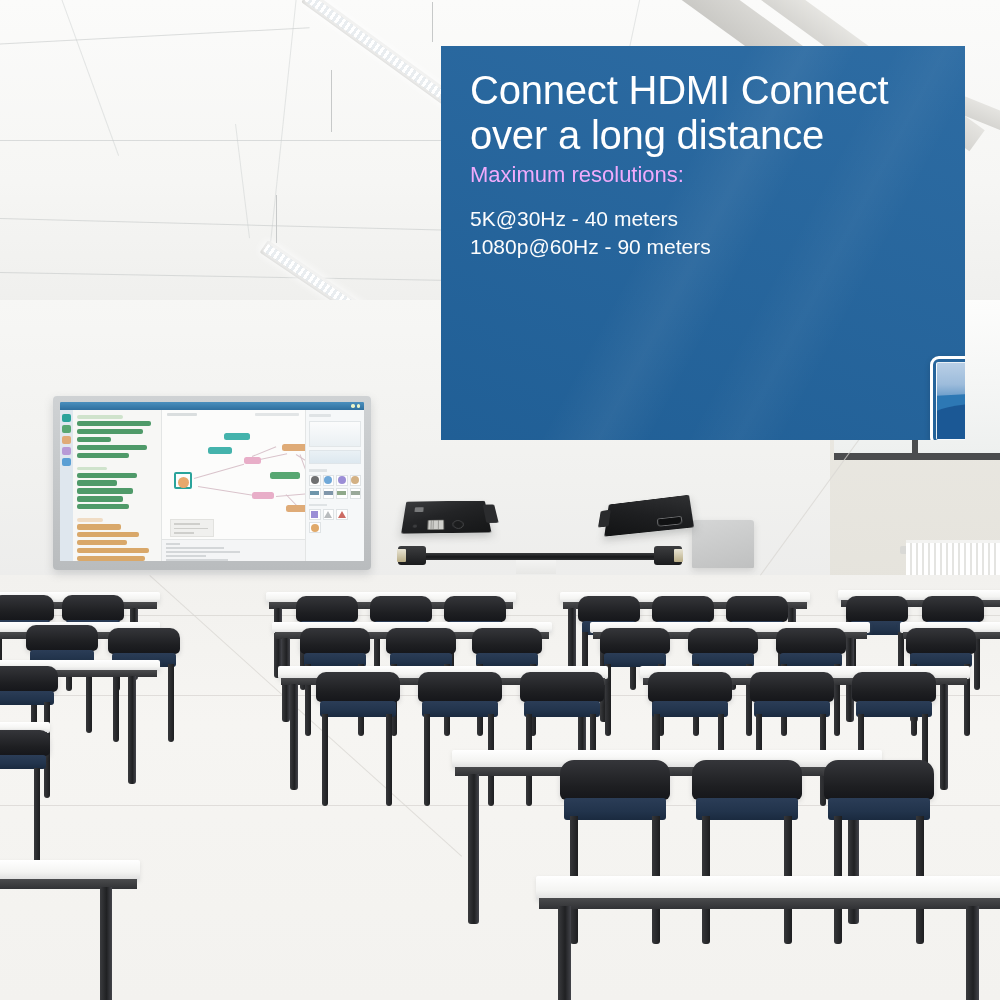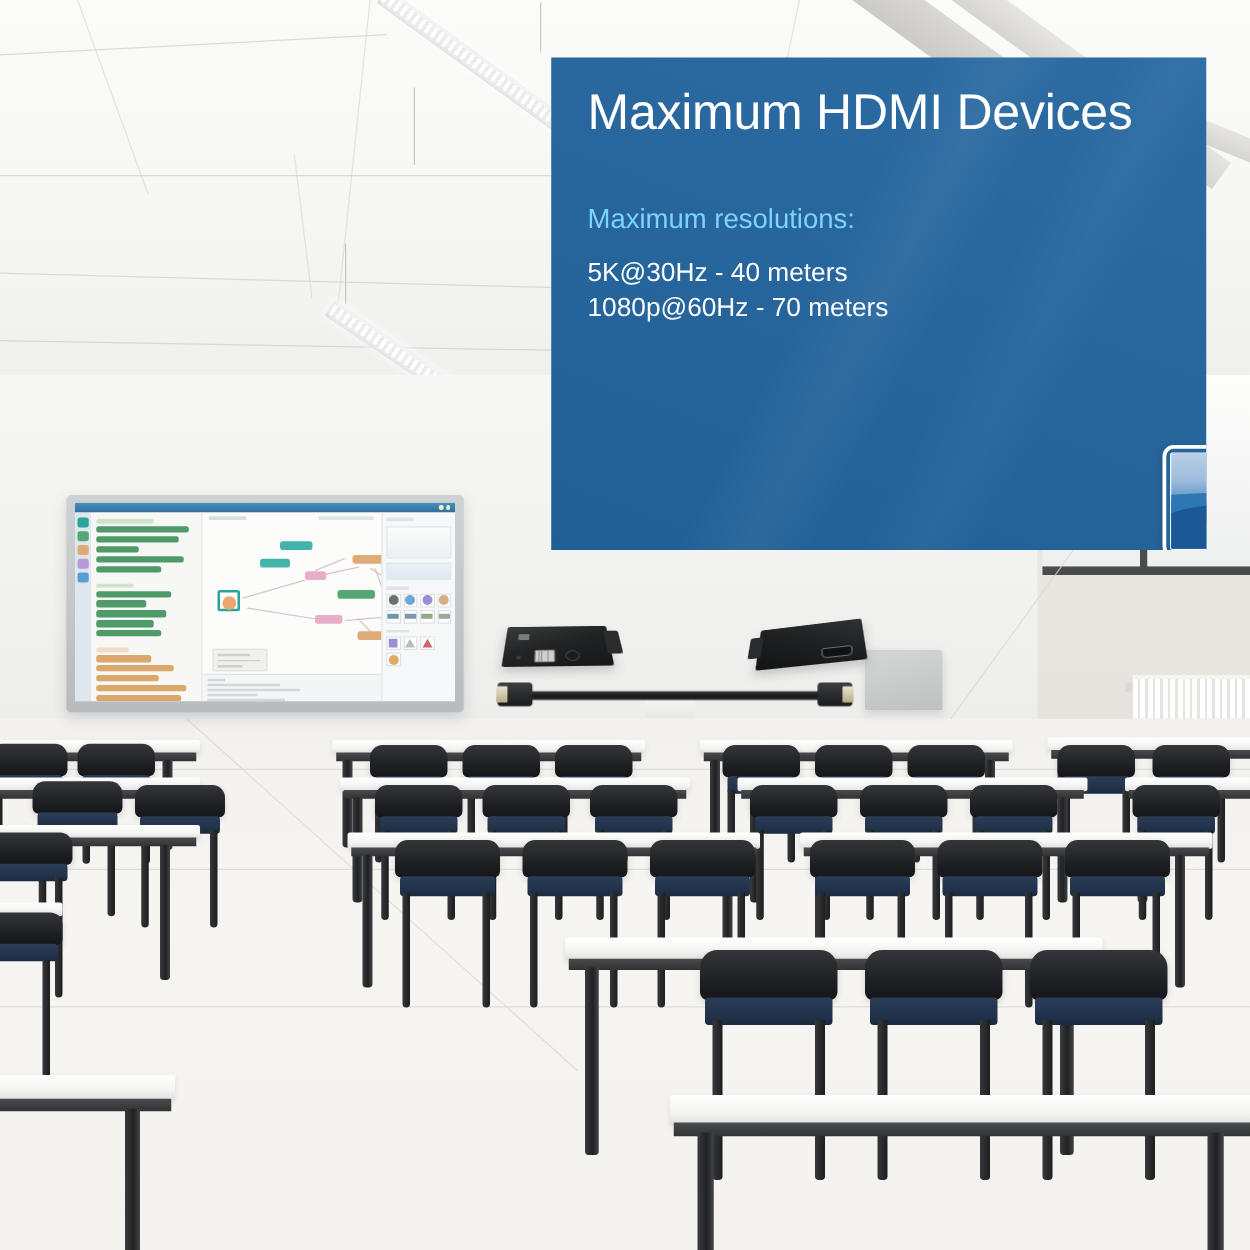--- a/index.html
+++ b/index.html
@@ -320,21 +320,21 @@
       linear-gradient(200deg, rgba(255,255,255,.05), rgba(0,0,0,.05));
     pointer-events:none;
   }
   .panel h1 {
     position:absolute; left:29px; top:22px; width:470px;
     color:#fff; font-weight:400; font-size:40px; line-height:1.13;
     letter-spacing:-.2px;
   }
   .panel .subhead {
     position:absolute; left:29px; top:116px;
-    color:#7dd3fc; font-size:22px; font-weight:400;
+    color:#f0abfc; font-size:22px; font-weight:400;
   }
   .panel .res1 {
     position:absolute; left:29px; top:161px;
     color:#fbfcfd; font-size:21px;
   }
   .panel .res2 {
     position:absolute; left:29px; top:189px;
     color:#fbfcfd; font-size:21px;
   }
 
@@ -851,26 +851,27 @@
     <div class="top" style="height:20px"></div>
       <div class="apron" style="top:19px; height:10px"></div>
 
     <div class="leg" style="left:160px; top:27px; height:150px; width:12px;"></div>
   </div>
 
   <div class="panel">
     <div class="sheen"></div>
 
     <h1>
-      <span>Maximum HDMI Devices</span><br>
+      <span>Connect HDMI Connect</span><br>
+      <span>over a long distance</span>
     </h1>
 
     <div class="subhead">Maximum resolutions:</div>
     <div class="res1">5K@30Hz - 40 meters</div>
-    <div class="res2">1080p@60Hz - 70 meters</div>
+    <div class="res2">1080p@60Hz - 90 meters</div>
 
     <div class="mon">
       <div class="inner">
         <div class="wave"></div>
         <div class="wave2"></div>
       </div>
     </div>
 
   </div>
 

